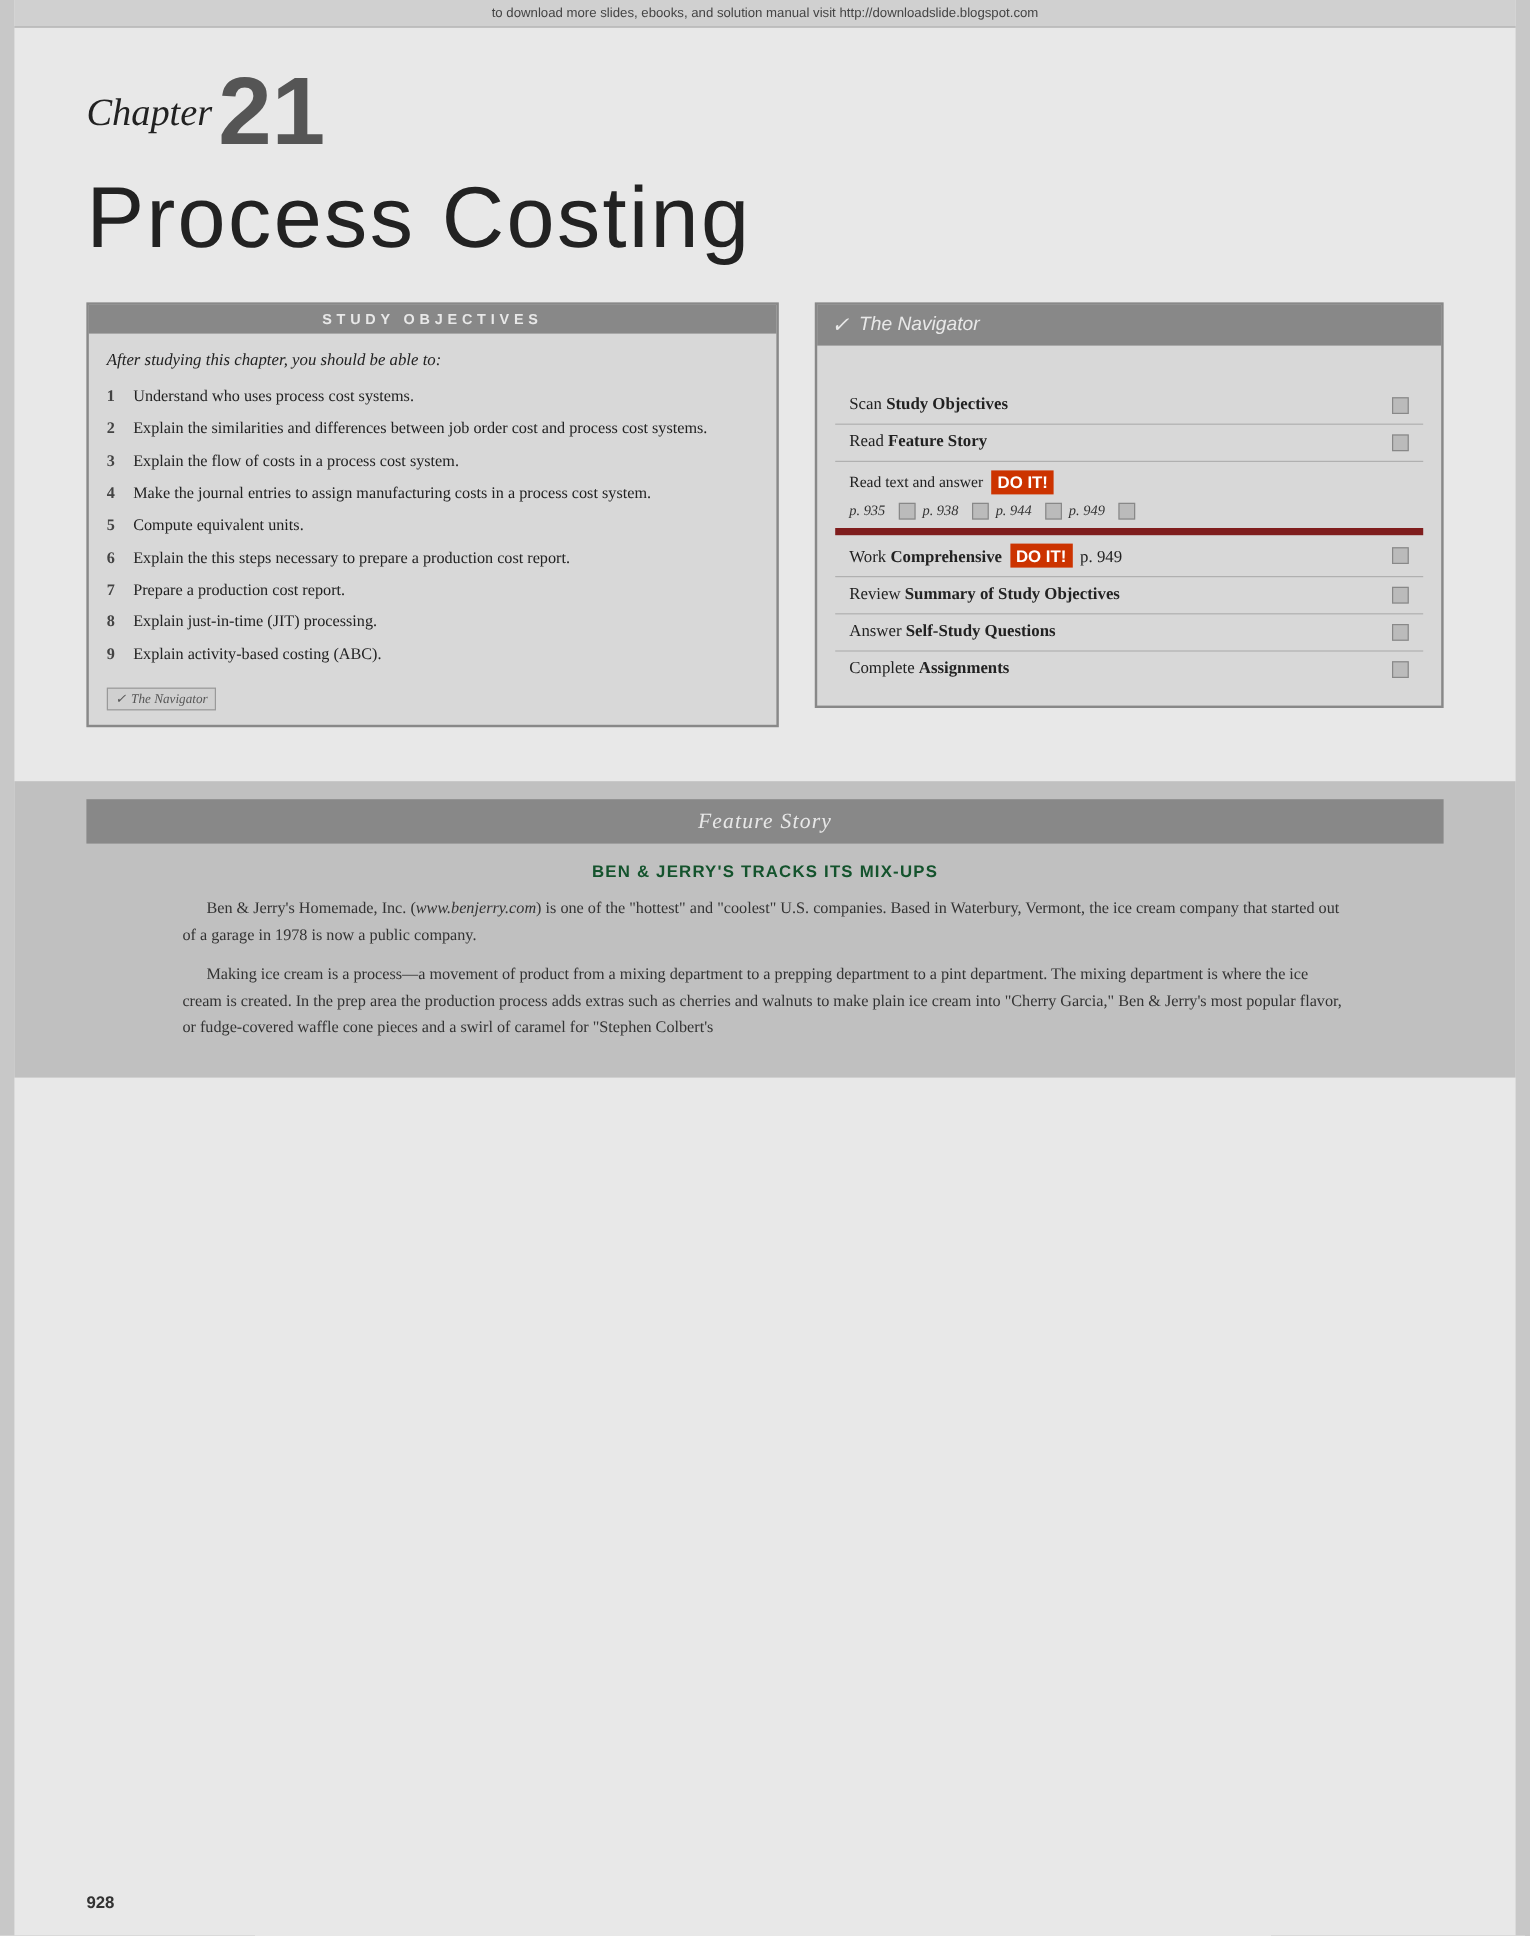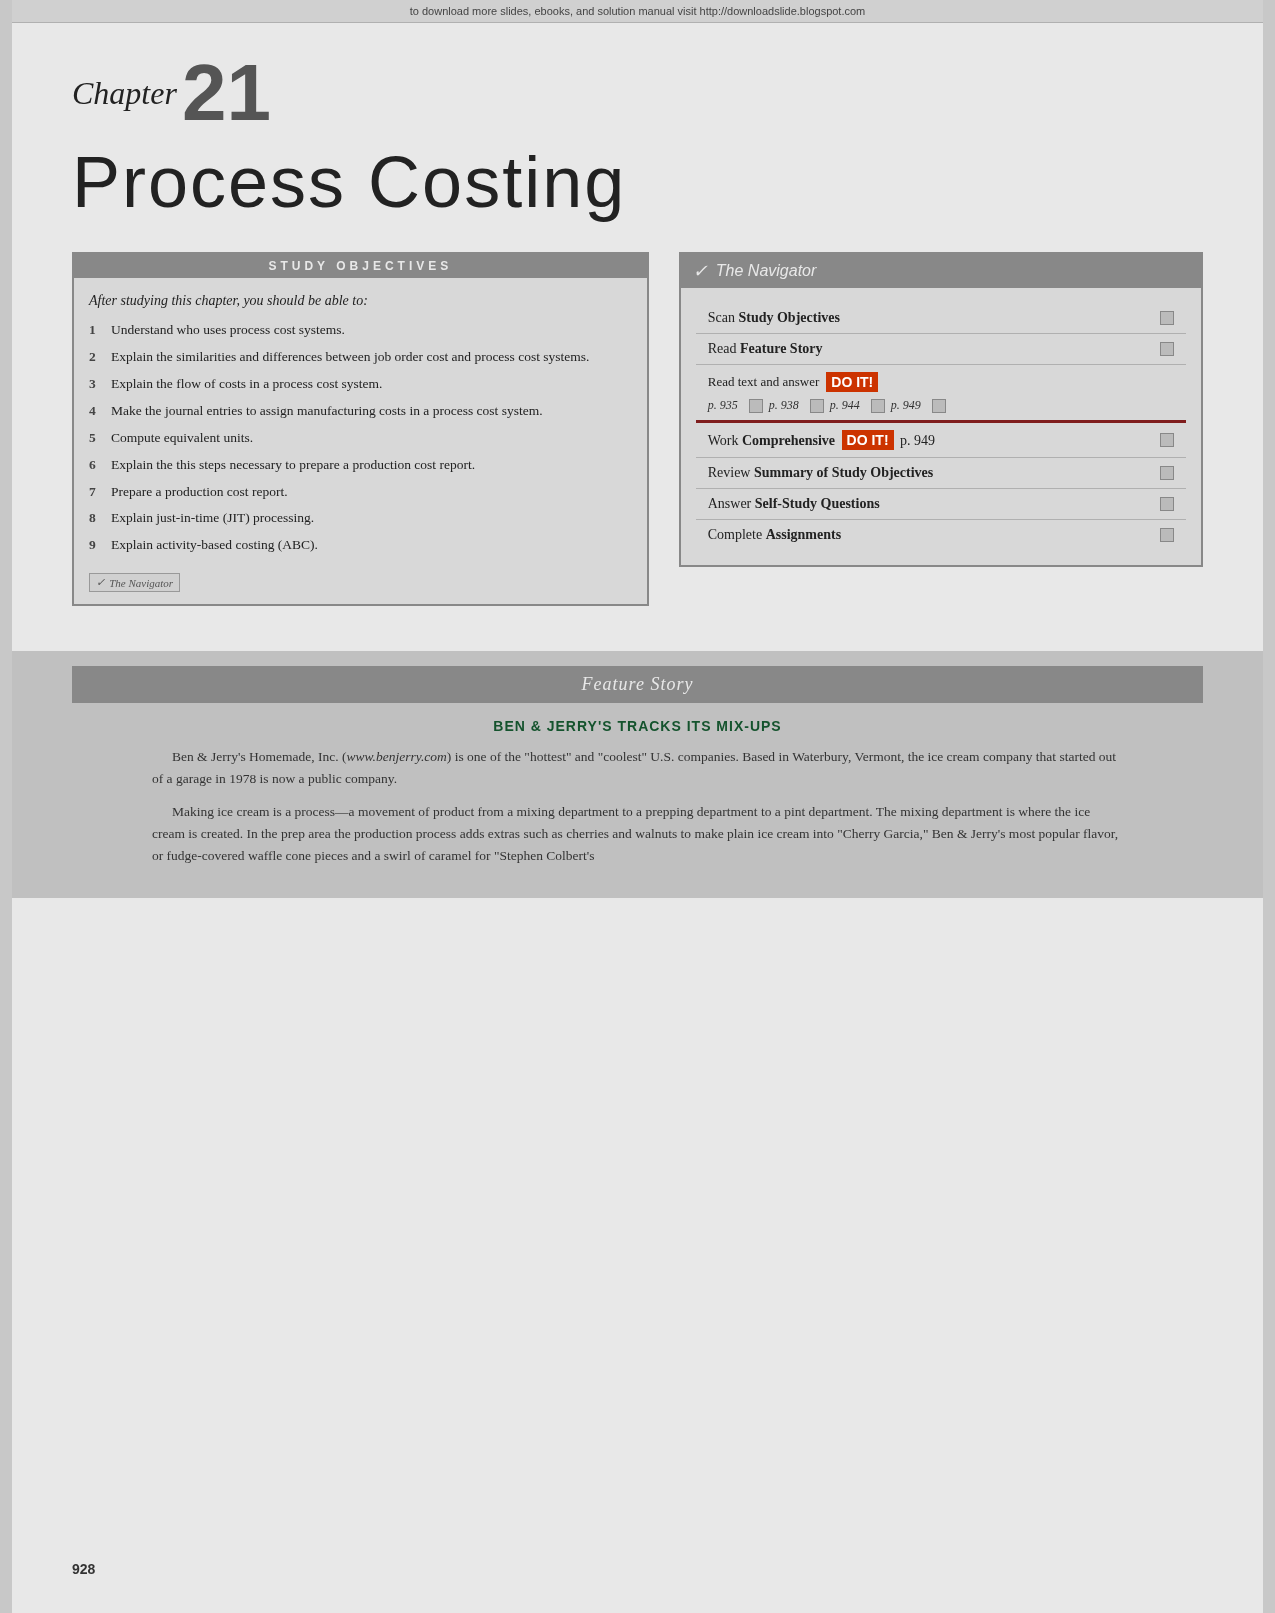--- a/index.html
+++ b/index.html
@@ -124,20 +124,21 @@
       font-size: 16px;
       font-style: italic;
       font-family: Arial, sans-serif;
     }
     .nav-checkmark {
       color: #e8e8e8;
       font-size: 18px;
     }
     .navigator-items {
       padding: 15px;
+      margin-top: 20px;
     }
     .nav-item {
       display: flex;
       align-items: center;
       justify-content: space-between;
       padding: 7px 12px;
       border-bottom: 1px solid #b0b0b0;
       font-size: 14px;
       color: #222;
       font-family: 'Times New Roman', serif;
@@ -169,21 +170,21 @@
       display: inline-block;
       margin: 0 3px;
     }
     .nav-do-it-row {
       display: flex;
       align-items: center;
       flex-wrap: wrap;
       gap: 4px;
       font-size: 13px;
       padding: 7px 12px;
-      border-bottom: 3px solid #7f1d1d;
+      border-bottom: 6px solid #7f1d1d;
       color: #222;
     }
     .nav-do-it-sub {
       font-size: 12px;
       color: #333;
       display: flex;
       align-items: center;
       gap: 3px;
     }
     .the-navigator-small {
@@ -229,21 +230,21 @@
       line-height: 1.6;
       font-family: 'Times New Roman', serif;
       padding: 0 80px;
     }
     .feature-story-body p {
       margin-bottom: 12px;
       text-indent: 20px;
     }
     .page-number {
       position: absolute;
-      bottom: 36px;
+      bottom: 20px;
       left: 60px;
       font-size: 14px;
       font-weight: bold;
       color: #333;
       font-family: Arial, sans-serif;
     }
     .italic-link {
       font-style: italic;
     }
   </style>

